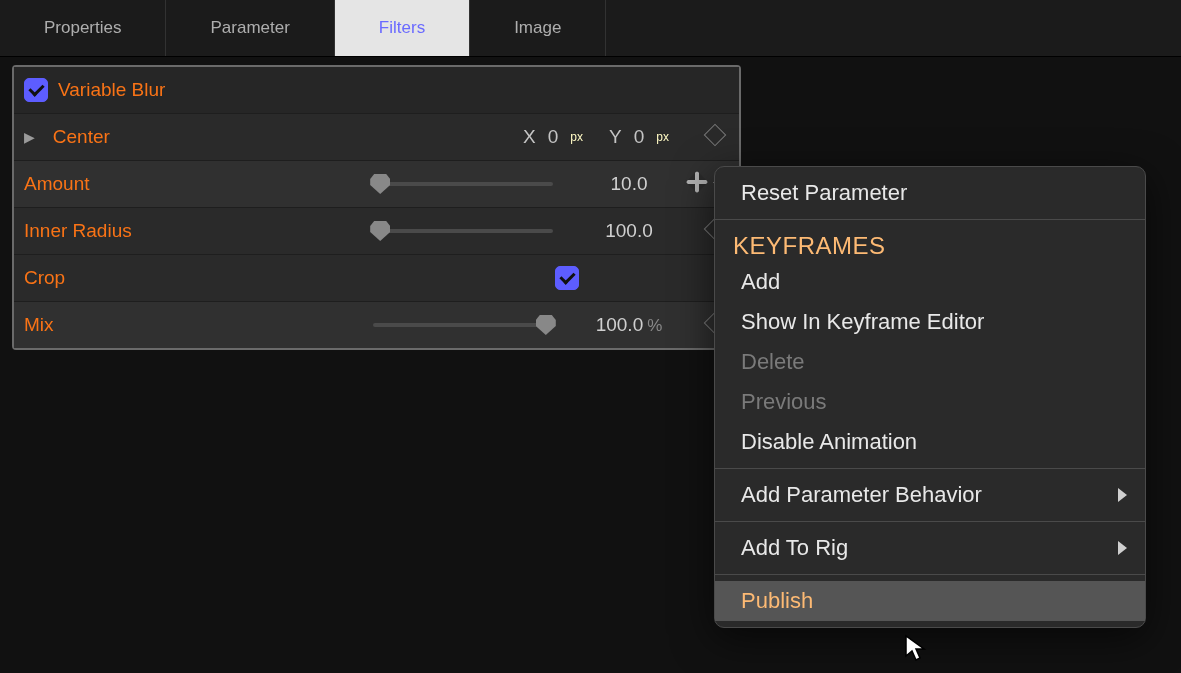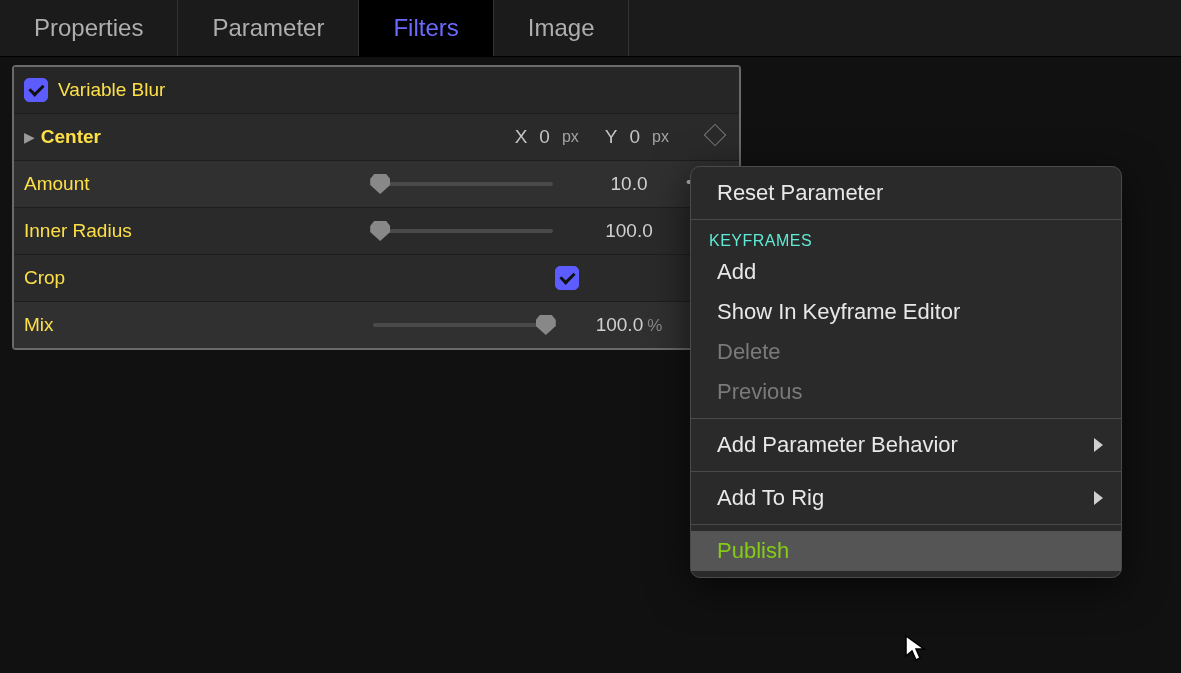--- a/index.html
+++ b/index.html
@@ -17,29 +17,29 @@
 
   
   .tabs {
     display: flex;
     height: 56px;
     background: #1b1b1b;
     border-bottom: 1px solid #000;
   }
   .tab {
     flex: 0 0 auto;
-    padding: 0 34px;
+    padding: 0 44px;
     line-height: 56px;
     color: #aeaeae;
-    font-size: 24px;
+    font-size: 17px;
     border-right: 1px solid #323232;
     cursor: pointer;
   }
   .tab.active {
-    background: #000000;
+    background: #e5e5e5;
     color: #6a6aff;
     font-weight: 500;
   }
 
   
   .panel-wrap {
     width: 725px;
     margin: 8px 0 0 12px;
     border: 2px solid #6a6a6a;
     border-radius: 4px;
@@ -62,38 +62,38 @@
   .disclosure {
     color: #9a9a9a;
     margin-right: 6px;
     font-size: 14px;
   }
   .indent1 { margin-left: 28px; }
   .indent2 { }
 
   .label {
     flex: 0 0 auto;
-    color: #fde047;
+    color: #f97316;
   }
 
   
   .xy {
     margin-left: auto;
     display: flex;
     gap: 26px;
     align-items: center;
     color: #c4c4c4;
     margin-right: 60px;
   }
   .xy .axis {
     display: flex;
     align-items: center;
     gap: 12px;
   }
-  .xy .unit { color: #a3a3a3; font-size: 16px; }
+  .xy .unit { color: #fef9c3; font-size: 12px; }
 
   
   .slider-cell {
     margin-left: auto;
     display: flex;
     align-items: center;
     gap: 36px;
     margin-right: 60px;
   }
   .slider {
@@ -184,63 +184,63 @@
     width:0;height:0;
     border-left:5px solid transparent;
     border-right:5px solid transparent;
     border-top:6px solid #9a9a9a;
     vertical-align: 2px;
   }
 
   
   .menu {
     position: absolute;
-    left: 690px;
+    left: 714px;
     top: 166px;
     width: 430px;
     background: #2a2a2a;
     border: 1px solid #4a4a4a;
     border-radius: 10px;
     box-shadow: 0 10px 40px rgba(0,0,0,.6);
     padding: 6px 0;
     color: #e8e8e8;
     font-size: 22px;
   }
   .menu .item {
     padding: 6px 26px;
     line-height: 28px;
     cursor: pointer;
     position: relative;
   }
   .menu .item.disabled { color: #7a7a7a; cursor: default; }
   .menu .section-title {
     padding: 6px 18px 2px 18px;
-    color: #5eead4;
-    font-size: 16px;
+    color: #fdba74;
+    font-size: 24px;
     letter-spacing: .5px;
   }
   .menu .sep {
     height: 1px;
     background: #4a4a4a;
     margin: 6px 0;
   }
   .menu .item.sub::after {
     content: "";
     position: absolute;
     right: 18px;
     top: 50%;
     transform: translateY(-50%);
     width: 0; height: 0;
     border-top: 7px solid transparent;
     border-bottom: 7px solid transparent;
     border-left: 9px solid #cfcfcf;
   }
   .menu .item.selected {
     background: #555;
-    color: #84cc16;
+    color: #fdba74;
   }
 
   
   .cursor {
     position: absolute;
     left: 904px;
     top: 634px;
     pointer-events: none;
   }
 </style>
@@ -256,21 +256,21 @@
 
 <div class="panel-wrap">
 
   <div class="row header">
     <div class="checkbox checked"></div>
     <span class="label" style="margin-left:10px;">Variable Blur</span>
   </div>
 
   <div class="row dim">
     <span class="disclosure">▶</span>
-    <span class="label indent1" style="margin-left:0;font-weight:bold;">Center</span>
+    <span class="label indent1" style="margin-left:12px;">Center</span>
     <div class="xy">
       <div class="axis">
         <span>X</span>
         <span>0</span>
         <span class="unit">px</span>
       </div>
       <div class="axis">
         <span>Y</span>
         <span>0</span>
         <span class="unit">px</span>
@@ -328,20 +328,21 @@
 </div>
 
 <div class="menu">
   <div class="item">Reset Parameter</div>
   <div class="sep"></div>
   <div class="section-title">KEYFRAMES</div>
   <div class="item">Add</div>
   <div class="item">Show In Keyframe Editor</div>
   <div class="item disabled">Delete</div>
   <div class="item disabled">Previous</div>
+  <div class="item">Disable Animation</div>
   <div class="sep"></div>
   <div class="item sub">Add Parameter Behavior</div>
   <div class="sep"></div>
   <div class="item sub">Add To Rig</div>
   <div class="sep"></div>
   <div class="item selected">Publish</div>
 </div>
 
 <svg class="cursor" width="24" height="30" viewBox="0 0 24 30">
   <path d="M2 2 L2 22 L8 17 L12 26 L16 24 L12 15 L20 15 Z" fill="#fff" stroke="#000" stroke-width="1.5"></path>

